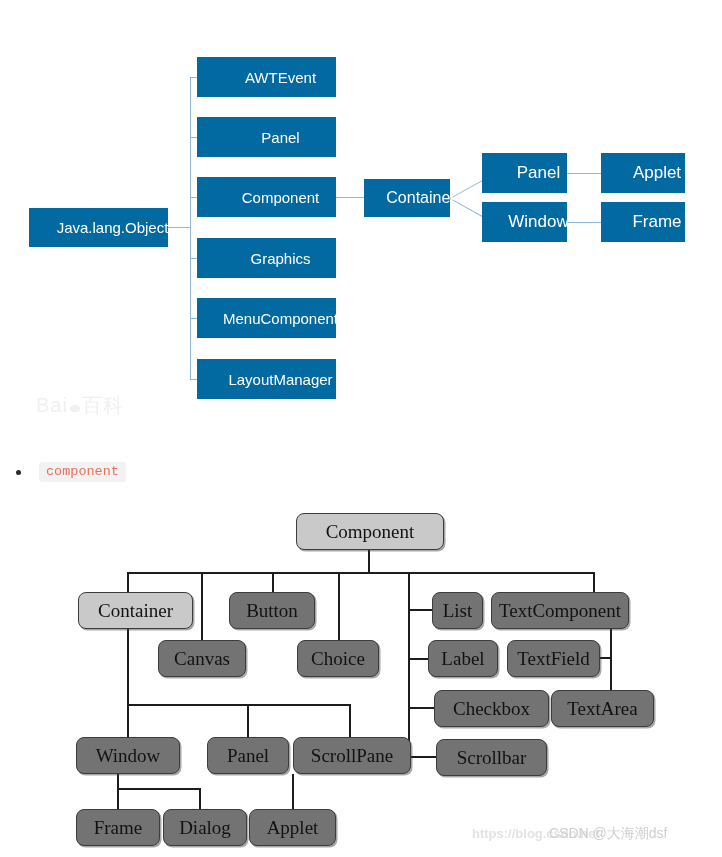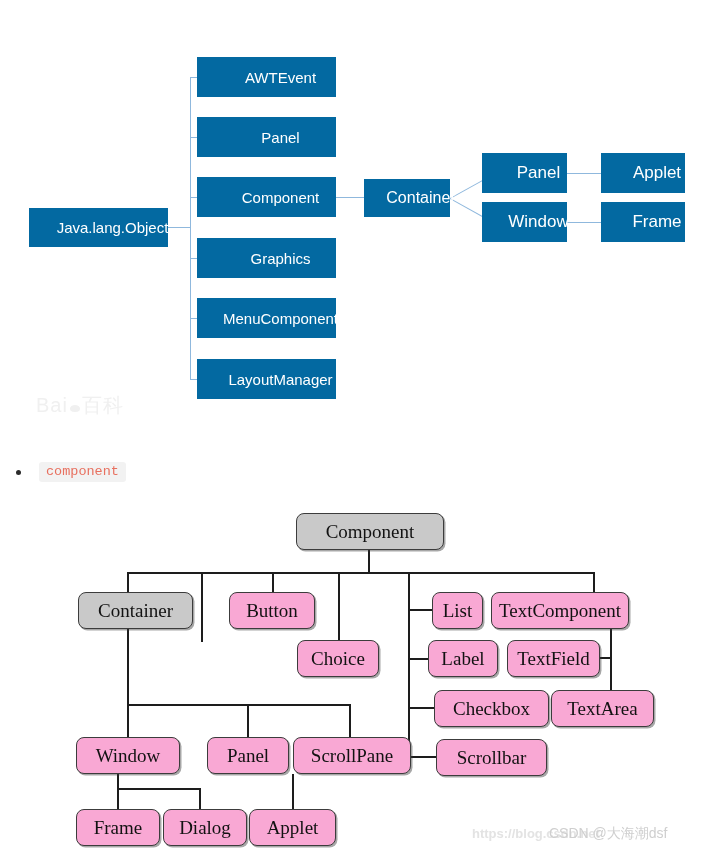--- a/index.html
+++ b/index.html
@@ -95,21 +95,21 @@
     padding: 3px 7px 4px 7px;
     border-radius: 3px;
     line-height: 1;
   }
 
   
   #diagram2 { position: absolute; left: 0; top: 0; width: 722px; height: 857px; }
 
   .rbox {
     position: absolute;
-    background: #f9a8d4;
+    background: #737373;
     border: 1.4px solid #3c3c3c;
     border-radius: 8px;
     box-shadow: 1.5px 1.5px 0 rgba(60,60,60,0.45);
     display: flex;
     align-items: center;
     justify-content: center;
     font-family: "Liberation Serif", serif;
     font-size: 19px;
     color: #121212;
     white-space: nowrap;
@@ -260,20 +260,23 @@
 
     <div class="bline v" style="left:292px; top:774px; height:36px;"></div>
 
     <div class="rbox gray" style="left:296px; top:513px; width:148px; height:37px;">
       <span>Component</span>
     </div>
 
     <div class="rbox gray" style="left:78px; top:592px; width:115px; height:37px;">
       <span>Container</span>
     </div>
+    <div class="rbox" style="left:158px; top:640px; width:88px; height:37px;">
+      <span>Canvas</span>
+    </div>
     <div class="rbox" style="left:229px; top:592px; width:86px; height:37px;">
       <span>Button</span>
     </div>
     <div class="rbox" style="left:297px; top:640px; width:82px; height:37px;">
       <span>Choice</span>
     </div>
 
     <div class="rbox" style="left:432px; top:592px; width:51px; height:37px;">
       <span>List</span>
     </div>

